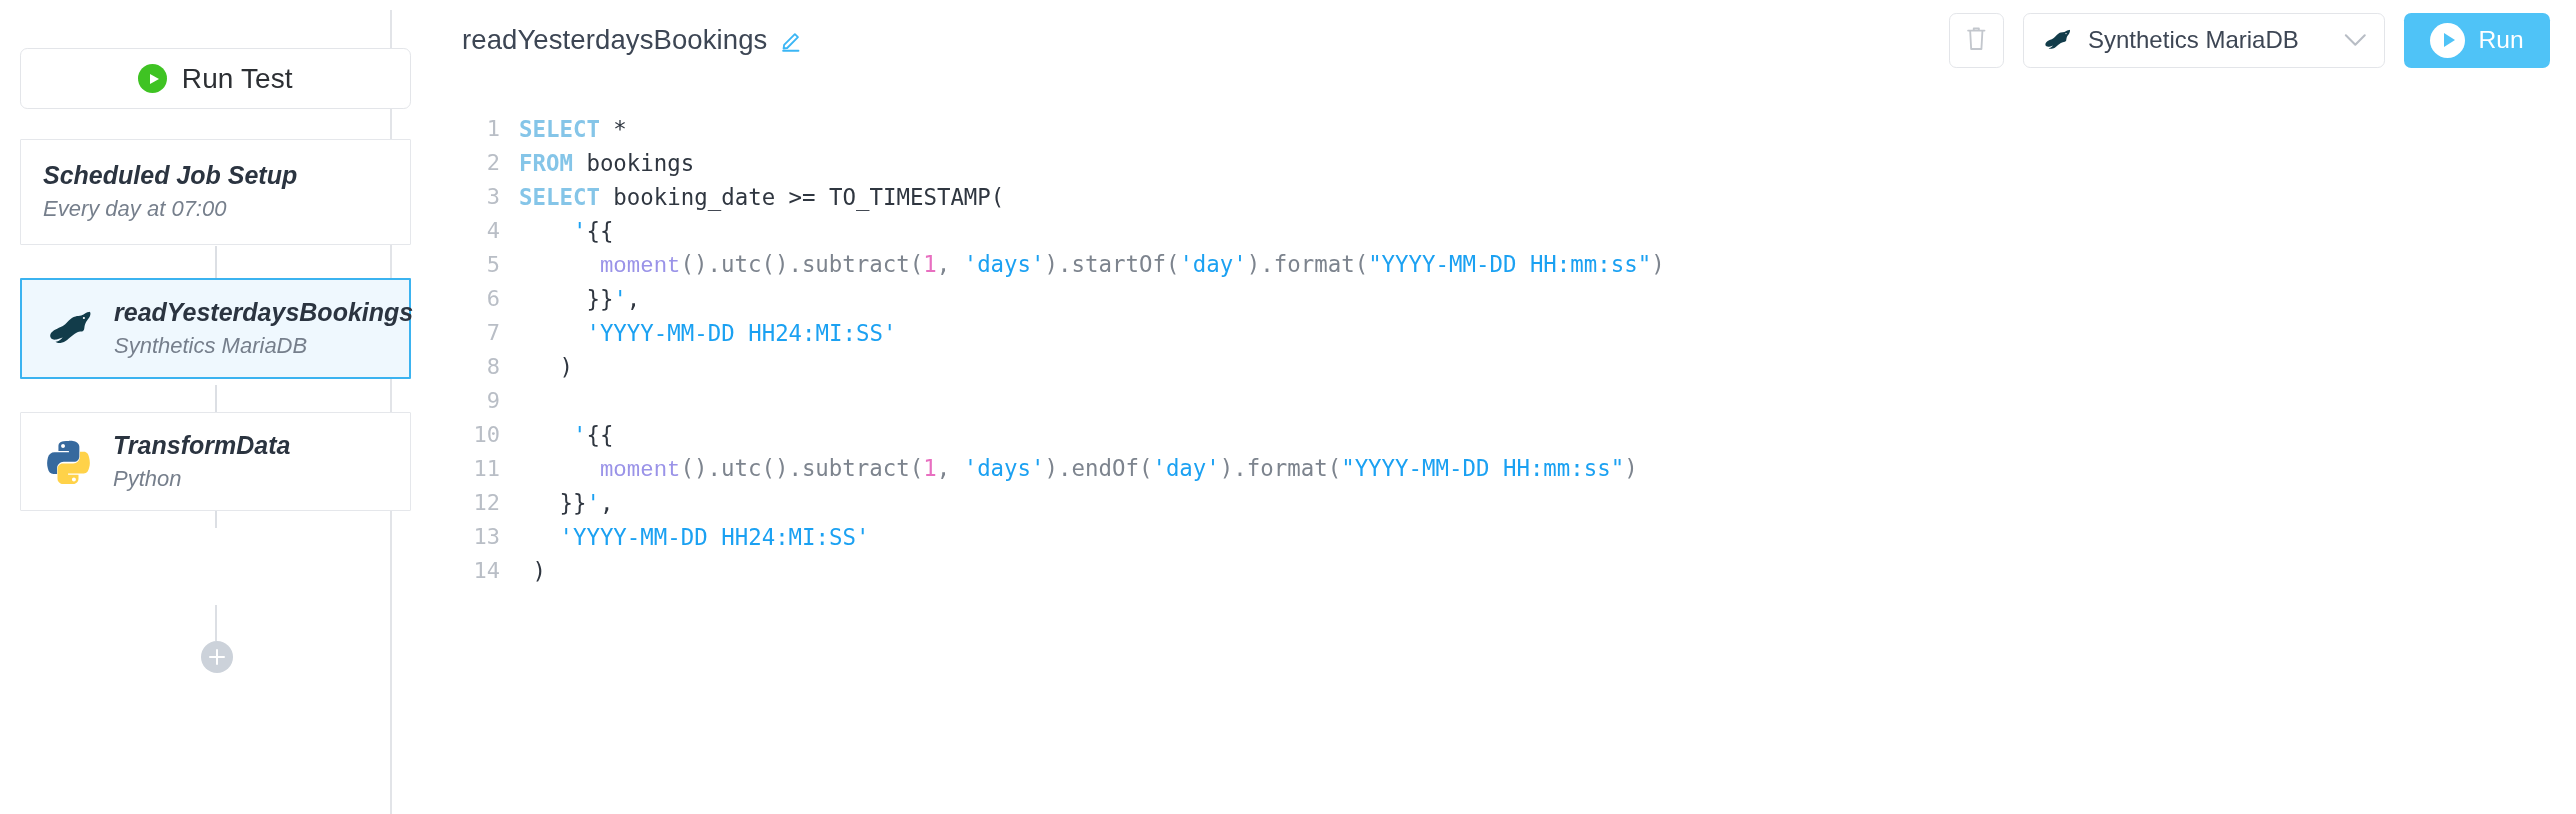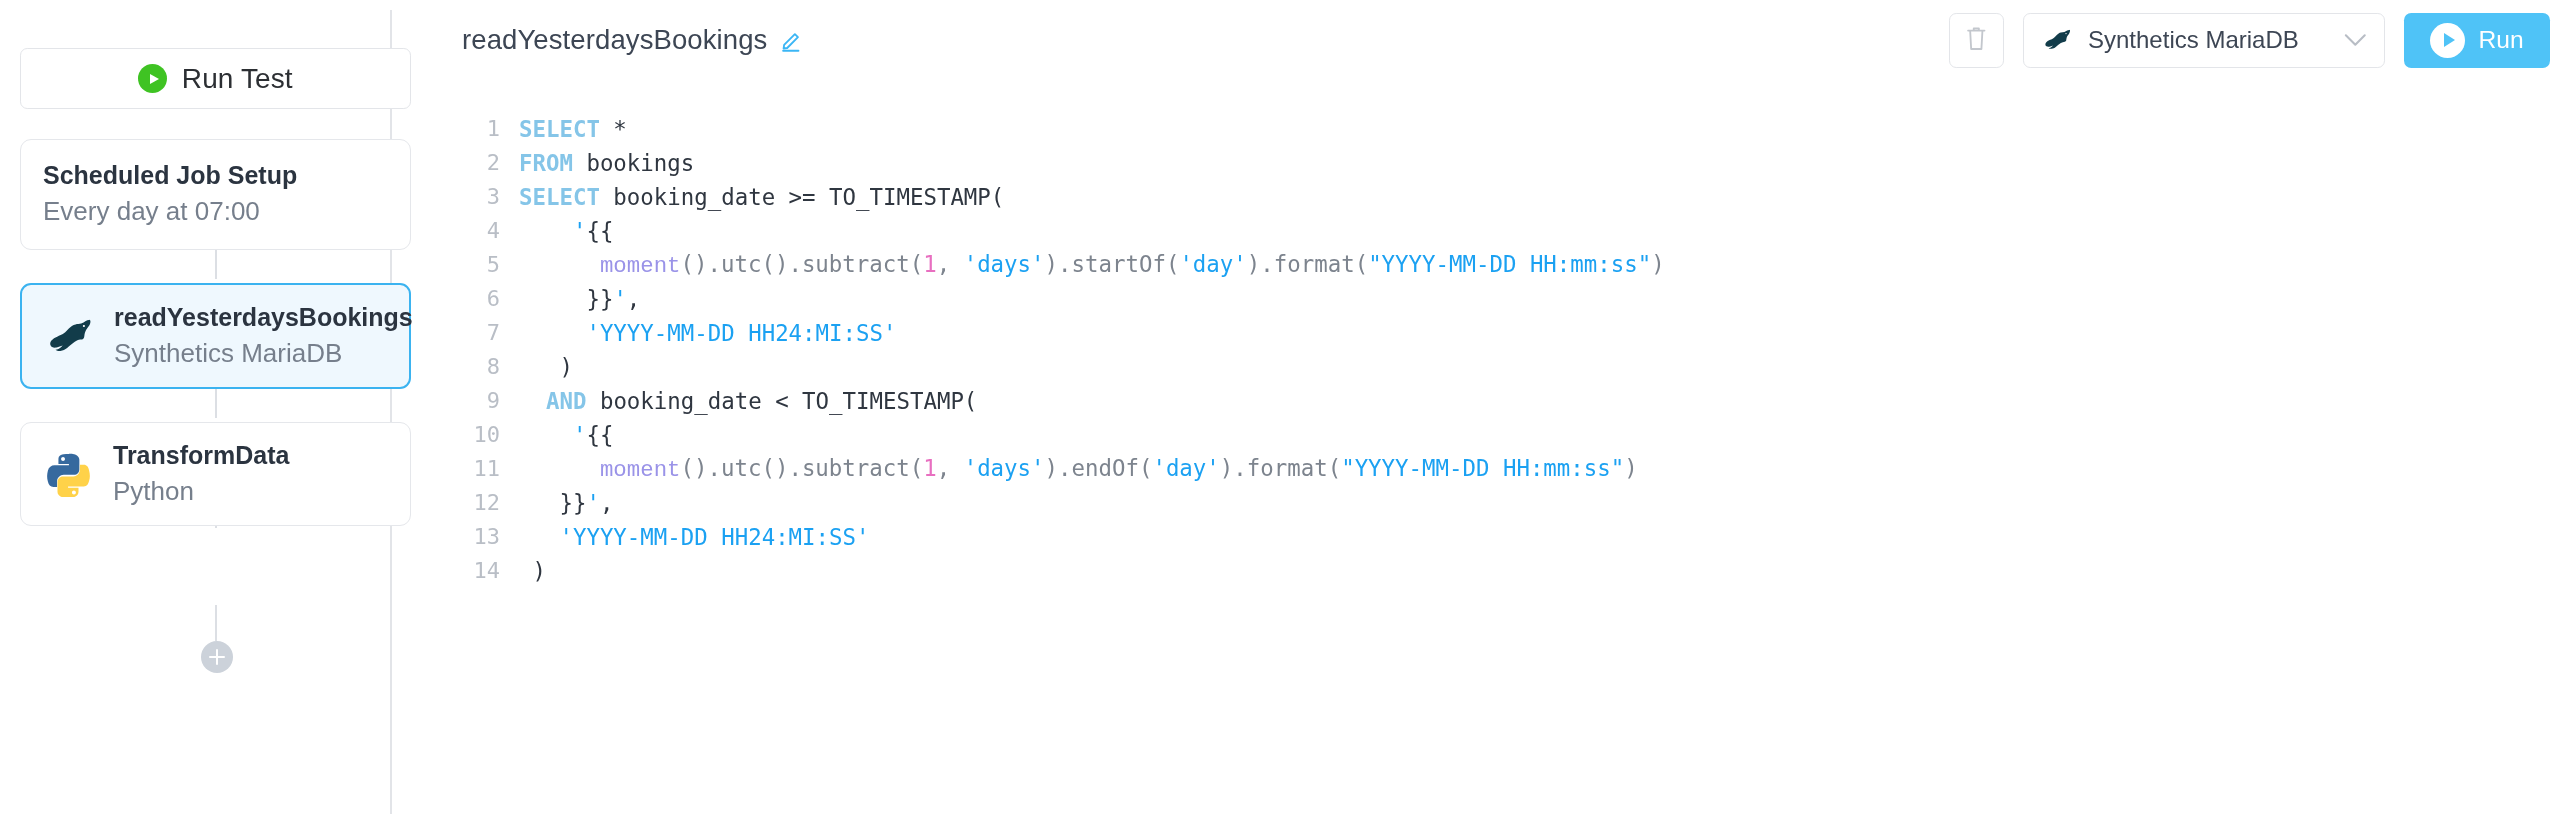--- a/index.html
+++ b/index.html
@@ -53,36 +53,37 @@
   .connector {
     position: absolute;
     left: 195px; width: 2.2px;
     background: #dcdfe4;
   }
 
   .node-card {
     position: relative;
     width: 391px;
     border: 1.4px solid #e5e7eb;
-    border-radius: 11px;
+    border-radius: 1px;
     background: #fff;
     padding: 16px 22px;
     z-index: 2;
+    font-style: italic;
   }
   .node-card.schedule { padding: 19px 22px 20px 22px; }
   .node-card.selected {
     border: 2.2px solid #3bb3f0;
     background: #eff8fe;
   }
   .node-title {
     font-size: 25px; font-weight: bold; color: #2b3440;
     line-height: 1.28; white-space: nowrap;
   }
   .node-sub {
-    font-size: 26px; color: #767f8c; line-height: 1.3;
+    font-size: 22px; color: #767f8c; line-height: 1.3;
     margin-top: 4.3px; white-space: nowrap;
   }
   .node-row { display: flex; align-items: center; gap: 19px; }
   .node-icon { width: 51px; height: 51px; flex: none; display:flex; align-items:center; justify-content:center; }
   .node-texts { min-width: 0; }
 
   .add-node {
     position: absolute;
     left: 181px;
     width: 32px; height: 32px; border-radius: 50%;
@@ -302,21 +303,21 @@
     <div class="editor">
       <div id="code-lines">
           <div class="code-line"><span class="ln">1</span><span class="code-text"><span class="tok-kw">SELECT</span><span class="tok-plain"> *</span></span></div>
           <div class="code-line"><span class="ln">2</span><span class="code-text"><span class="tok-kw">FROM</span><span class="tok-plain"> bookings</span></span></div>
           <div class="code-line"><span class="ln">3</span><span class="code-text"><span class="tok-kw">SELECT</span><span class="tok-plain"> booking_date &gt;= TO_TIMESTAMP(</span></span></div>
           <div class="code-line"><span class="ln">4</span><span class="code-text"><span class="tok-plain">    </span><span class="tok-str">'</span><span class="tok-plain">{{</span></span></div>
           <div class="code-line"><span class="ln">5</span><span class="code-text"><span class="tok-plain">      </span><span class="tok-fn">moment</span><span class="tok-pun">()</span><span class="tok-pun">.</span><span class="tok-pun">utc</span><span class="tok-pun">()</span><span class="tok-pun">.</span><span class="tok-pun">subtract</span><span class="tok-pun">(</span><span class="tok-num">1</span><span class="tok-pun">, </span><span class="tok-str">'days'</span><span class="tok-pun">)</span><span class="tok-pun">.</span><span class="tok-pun">startOf</span><span class="tok-pun">(</span><span class="tok-str">'day'</span><span class="tok-pun">)</span><span class="tok-pun">.</span><span class="tok-pun">format</span><span class="tok-pun">(</span><span class="tok-str">"YYYY-MM-DD HH:mm:ss"</span><span class="tok-pun">)</span></span></div>
           <div class="code-line"><span class="ln">6</span><span class="code-text"><span class="tok-plain">     }}</span><span class="tok-str">'</span><span class="tok-plain">,</span></span></div>
           <div class="code-line"><span class="ln">7</span><span class="code-text"><span class="tok-plain">     </span><span class="tok-str">'YYYY-MM-DD HH24:MI:SS'</span></span></div>
           <div class="code-line"><span class="ln">8</span><span class="code-text"><span class="tok-plain">   )</span></span></div>
-          <div class="code-line"><span class="ln">9</span><span class="code-text"><span class="tok-plain">  </span><span class="tok-kw">AND</span><span class="tok-plain"> booking_date &lt; TO_TIMESTAMP(</span></span></div>
+          <div class="code-line"><span class="ln">9</span></div>
           <div class="code-line"><span class="ln">10</span><span class="code-text"><span class="tok-plain">    </span><span class="tok-str">'</span><span class="tok-plain">{{</span></span></div>
           <div class="code-line"><span class="ln">11</span><span class="code-text"><span class="tok-plain">      </span><span class="tok-fn">moment</span><span class="tok-pun">()</span><span class="tok-pun">.</span><span class="tok-pun">utc</span><span class="tok-pun">()</span><span class="tok-pun">.</span><span class="tok-pun">subtract</span><span class="tok-pun">(</span><span class="tok-num">1</span><span class="tok-pun">, </span><span class="tok-str">'days'</span><span class="tok-pun">)</span><span class="tok-pun">.</span><span class="tok-pun">endOf</span><span class="tok-pun">(</span><span class="tok-str">'day'</span><span class="tok-pun">)</span><span class="tok-pun">.</span><span class="tok-pun">format</span><span class="tok-pun">(</span><span class="tok-str">"YYYY-MM-DD HH:mm:ss"</span><span class="tok-pun">)</span></span></div>
           <div class="code-line"><span class="ln">12</span><span class="code-text"><span class="tok-plain">   }}</span><span class="tok-str">'</span><span class="tok-plain">,</span></span></div>
           <div class="code-line"><span class="ln">13</span><span class="code-text"><span class="tok-plain">   </span><span class="tok-str">'YYYY-MM-DD HH24:MI:SS'</span></span></div>
           <div class="code-line"><span class="ln">14</span><span class="code-text"><span class="tok-plain"> )</span></span></div>
         </div>
     </div>
 
   </section>
 </div>

